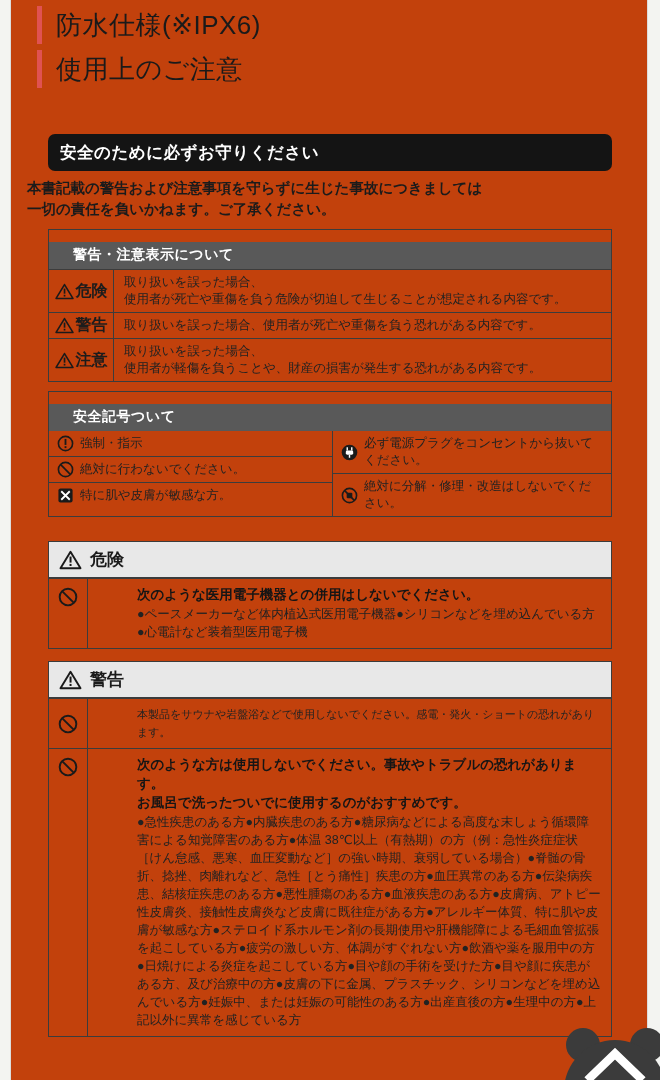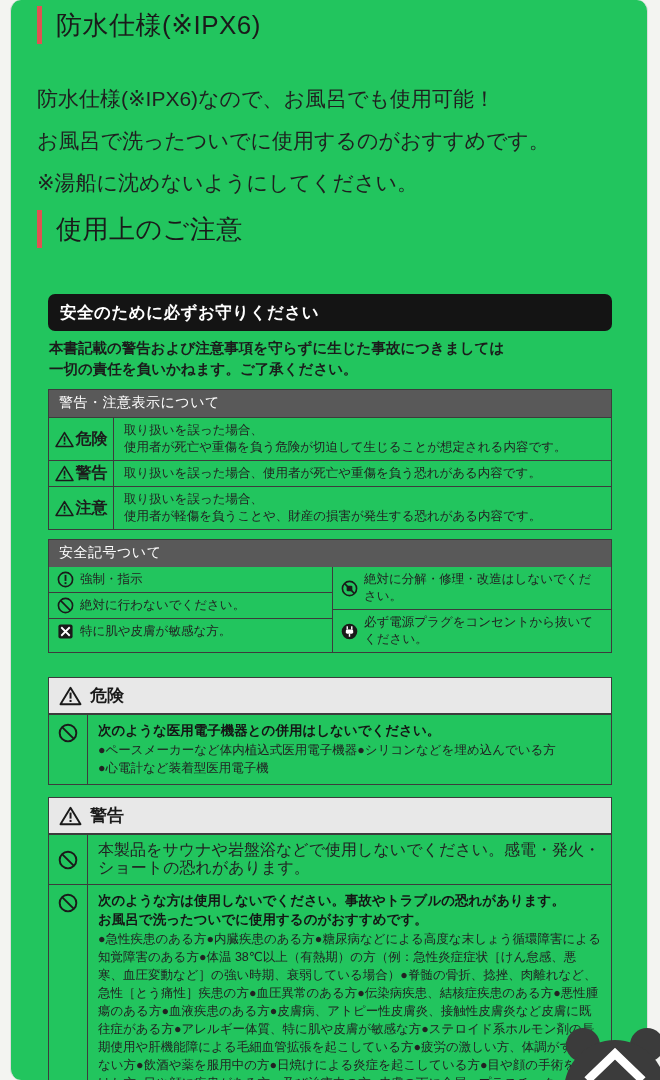--- a/index.html
+++ b/index.html
@@ -4,69 +4,68 @@
 <style>
   html,body{margin:0;padding:0;}
   body{
     width:660px;height:1080px;position:relative;overflow:hidden;
     background:#f3f4f1;
     font-family:"Liberation Sans","DejaVu Sans",sans-serif;
     color:#1c1c1c;
   }
   .content{
     position:absolute;top:0;bottom:0;left:10px;width:638px;
-    background:#22c55e;
+    background:#c2410c;
     border-left:1px solid #dddddd;border-right:1px solid #dddddd;
     box-sizing:border-box;
-    border-radius:11px;
   }
   .pre{white-space:pre-line;}
   
   .sec-head{display:flex;align-items:center;gap:14px;margin:6px 26px 0 26px;}
   .sec-head.second{}
   .sec-bar{width:5px;height:38px;background:#e05252;flex:none;}
   .sec-title{font-size:26px;font-weight:500;color:#1a1a1a;letter-spacing:.5px;}
   
   .lead{margin:34px 26px 0 26px;font-size:21px;line-height:42px;color:#1f1f1f;}
   
   .banner{
     margin:46px 35px 0 37px;background:#141414;color:#fff;
     font-size:16.5px;font-weight:bold;border-radius:7px;
     padding:8px 12px 7px;letter-spacing:.5px;
   }
-  .disclaimer{margin:7px 35px 0 38px;font-size:14.5px;font-weight:bold;line-height:21px;color:#1b1b1b;}
+  .disclaimer{margin:7px 35px 0 16px;font-size:14.5px;font-weight:bold;line-height:21px;color:#1b1b1b;}
   
   .box{margin:9px 35px 0 37px;border:1px solid #3c3c3c;}
-  .gray-head{background:#595959;color:#fff;font-weight:normal;font-size:14px;padding:4px 10px 5px;letter-spacing:.5px;}
+  .gray-head{background:#595959;color:#fff;font-weight:bold;font-size:14px;padding:4px 24px 5px;letter-spacing:.5px;margin-top:12px;}
   
   .lrow{display:flex;border-top:1px solid #3c3c3c;}
   .lrow:first-of-type{border-top:none;}
   .lcell{width:64px;flex:none;display:flex;align-items:center;justify-content:center;gap:2px;border-right:1px solid #3c3c3c;font-weight:bold;font-size:16px;}
   .ldesc{flex:1;padding:4px 10px;font-size:12.5px;line-height:17px;display:flex;flex-direction:column;justify-content:center;color:#222;}
   .ldesc>span{white-space:pre-line;font-family:Liberation Serif, serif;}
   
   .sym-intro{padding:5px 9px 7px;font-size:13px;font-weight:bold;line-height:18px;border-bottom:1px solid #3c3c3c;color:#1b1b1b;}
   .sym-grid{display:flex;align-items:stretch;}
   .sym-left{width:283px;flex:none;border-right:1px solid #3c3c3c;display:flex;flex-direction:column;}
   .sym-right{flex:1;display:flex;flex-direction:column;}
   .sym-cell{display:flex;align-items:center;gap:6px;padding:4px 8px;font-size:12.5px;color:#222;}
   .sym-left .sym-cell{border-top:1px solid #3c3c3c;height:17px;}
   .sym-left .sym-cell:first-child{border-top:none;}
   .sym-right .sym-cell{flex:1;border-top:1px solid #3c3c3c;}
   .sym-right .sym-cell:first-child{border-top:none;}
   
   .warnbox{margin:24px 35px 0 37px;border:1px solid #3c3c3c;}
   .warnbox.second{margin-top:12px;}
   .warnbox-head{display:flex;align-items:center;gap:8px;background:#e8e8e8;padding:6px 10px;font-size:17px;font-weight:bold;border-bottom:1px solid #3c3c3c;color:#1a1a1a;}
-  .warn-row{display:flex;align-items:stretch;border-top:1px solid #3c3c3c;}
+  .warn-row{display:flex;align-items:stretch;border-top:1px solid #3c3c3c;gap:39px;}
   .warn-row:first-of-type{border-top:none;}
   .warn-ic-cell{width:38px;flex:none;display:flex;justify-content:center;align-items:flex-start;padding-top:8px;border-right:1px solid #3c3c3c;}
   .warn-row.center .warn-ic-cell{align-items:center;padding-top:0;}
   .warn-text{flex:1;padding:6px 10px 7px;font-size:12.5px;line-height:18px;color:#222;}
-  .warn-row.center .warn-text{display:flex;align-items:center;font-size:16px;justify-content:center;}
+  .warn-row.center .warn-text{display:flex;align-items:center;font-size:11px;justify-content:center;}
   .warn-bold{font-weight:bold;font-size:13.5px;line-height:19px;color:#151515;white-space:pre-line;margin-bottom:1px;}
   .warn-body{white-space:pre-line;}
   
   .ic{width:17px;height:17px;flex:none;}
   .ic-lg{width:20px;height:20px;flex:none;}
   .tri{width:19px;height:17px;flex:none;}
   .tri-lg{width:23px;height:20px;flex:none;}
   
   .bear{position:absolute;right:-6px;bottom:-62px;width:102px;height:102px;z-index:5;cursor:pointer;}
   .bear .ear{position:absolute;width:34px;height:34px;border-radius:50%;background:#3b3b3b;top:-12px;}
@@ -116,23 +115,20 @@
     </symbol>
   </defs>
 </svg>
 
 <div class="content">
 
   <div class="sec-head">
     <div class="sec-bar"></div>
     <div class="sec-title">防水仕様(※IPX6)</div>
   </div>
-  <div class="lead pre">防水仕様(※IPX6)なので、お風呂でも使用可能！
-お風呂で洗ったついでに使用するのがおすすめです。
-※湯船に沈めないようにしてください。</div>
 
   <div class="sec-head second">
     <div class="sec-bar"></div>
     <div class="sec-title">使用上のご注意</div>
   </div>
 
   <div class="banner">安全のために必ずお守りください</div>
   <div class="disclaimer pre">本書記載の警告および注意事項を守らずに生じた事故につきましては
 一切の責任を負いかねます。ご了承ください。</div>
 
@@ -194,29 +190,29 @@
         <div class="sym-cell">
           <svg class="ic">
               <use href="#i-notouch"></use>
             </svg>
           <span>特に肌や皮膚が敏感な方。</span>
         </div>
       </div>
       <div class="sym-right">
         <div class="sym-cell">
           <svg class="ic">
+              <use href="#i-unplug"></use>
+            </svg>
+          <span>必ず電源プラグをコンセントから抜いてください。</span>
+        </div>
+        <div class="sym-cell">
+          <svg class="ic">
               <use href="#i-nodisasm"></use>
             </svg>
           <span>絶対に分解・修理・改造はしないでください。</span>
-        </div>
-        <div class="sym-cell">
-          <svg class="ic">
-              <use href="#i-unplug"></use>
-            </svg>
-          <span>必ず電源プラグをコンセントから抜いてください。</span>
         </div>
       </div>
     </div>
   </div>
 
   <div class="warnbox">
     <div class="warnbox-head">
       <svg class="tri-lg">
           <use href="#i-tri"></use>
         </svg>

